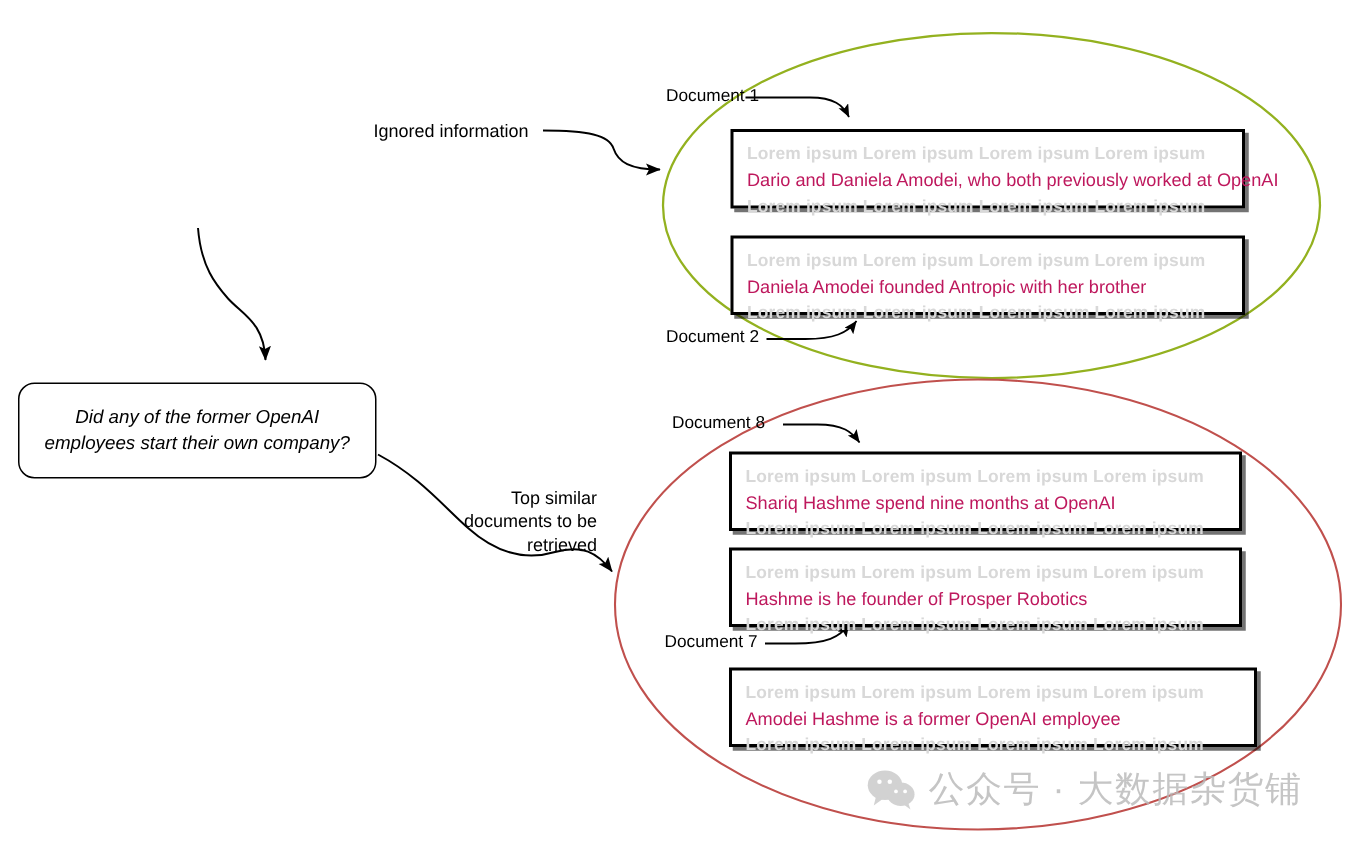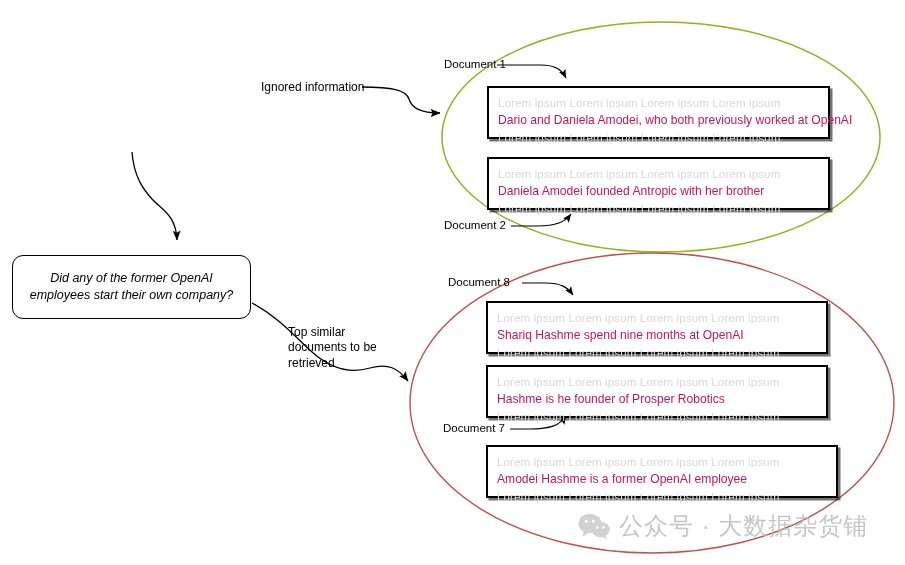--- a/index.html
+++ b/index.html
@@ -36,21 +36,21 @@
   }
   .lbl-bold {
     font-weight: bold;
     font-size: 12.5px;
     text-align: center;
   }
   .lbl-plain {
     font-size: 12px;
   }
   .lbl-center {
-    text-align: left;
+    text-align: right;
   }
   .doc-tag {
     position: absolute;
     font-size: 11.5px;
     color: #000000;
     white-space: pre;
   }
 
   
   #query-box {
@@ -86,20 +86,21 @@
     padding: 7px 0 7px 9px;
   }
   .doc-line {
     font-size: 11.6px;
     line-height: 1.46;
     white-space: pre;
   }
   .doc-line.filler {
     color: #d8d8d8;
     letter-spacing: 0.1px;
+    font-weight: bold;
   }
   .doc-line.real {
     color: #be185d;
     font-size: 12.1px;
   }
 
   
   #watermark {
     position: absolute;
     left: 578px;
@@ -145,21 +146,21 @@
     <path d="M497,65 L540,65 C556,65 562,70 566,78" fill="none" stroke="#000000" stroke-width="1.2" marker-end="url(#arrowhead-sm)"></path>
 
     <path d="M511,226 L537,226 C556,226 565,222 571,214" fill="none" stroke="#000000" stroke-width="1.2" marker-end="url(#arrowhead-sm)"></path>
 
     <path d="M522,283 L545,283 C562,283 568,288 573,295" fill="none" stroke="#000000" stroke-width="1.2" marker-end="url(#arrowhead-sm)"></path>
 
     <path d="M510,429 L530,429 C551,429 560,425 566,416" fill="none" stroke="#000000" stroke-width="1.2" marker-end="url(#arrowhead-sm)"></path>
   </svg>
 
 
-  <div class="lbl lbl-plain" style="left:261px; top:80px;">Ignored information</div>
+  <div class="lbl lbl-plain" style="left:249px; top:80px;">Ignored information</div>
 
   <div class="lbl lbl-plain lbl-center" style="left:288px; top:325px; width:110px; white-space:pre-line;">Top similar
 documents to be
 retrieved</div>
 
   <div id="query-box">
     <div class="qtext">Did any of the former OpenAI
 employees start their own company?</div>
   </div>
 

